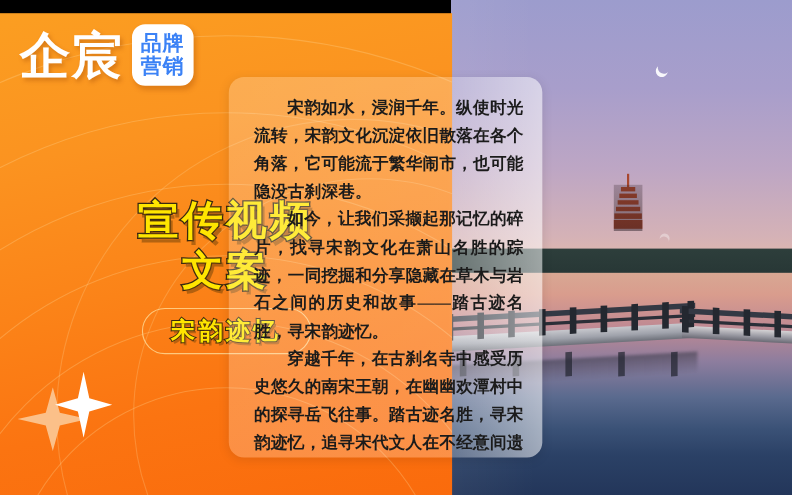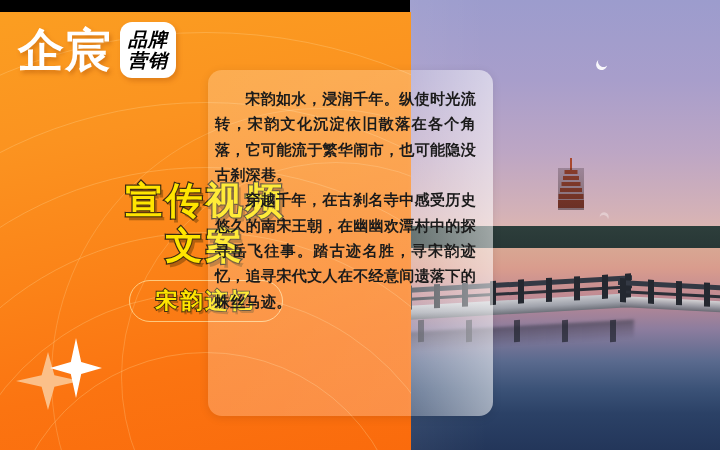--- a/index.html
+++ b/index.html
@@ -85,21 +85,21 @@
         border:1.2px solid rgba(255,216,156,.26); border-radius:50%; }
   #arcs em.b{ right:-180px; top:96px; width:540px; height:540px; }
 
   
   #logo{ position:absolute; left:18px; top:10px; display:flex; align-items:center; gap:8px; }
   #logo-text{ font-size:46px; font-weight:700; color:#fff; letter-spacing:1px; line-height:1;
         text-shadow:2px 3px 4px rgba(150,60,0,.35); font-family:"Liberation Sans","DejaVu Sans",sans-serif; }
   #logo-badge{ width:56px; height:56px; border-radius:12px; background:#fff; display:flex;
         flex-direction:column; align-items:center; justify-content:center; gap:1px;
         box-shadow:2px 3px 5px rgba(150,60,0,.28); }
-  #logo-badge span{ font-size:19px; font-weight:700; color:#000000; line-height:1.05; letter-spacing:1px;font-style:italic; }
+  #logo-badge span{ font-size:19px; font-weight:700; color:#3b82f6; line-height:1.05; letter-spacing:1px; }
 
   
   #headline{ position:absolute; left:0; top:166px; width:411px; text-align:center; }
   .hl{ font-size:37px; font-weight:700; color:#ffe500; line-height:1.22; letter-spacing:3px;
        -webkit-text-stroke:2.4px #3a2a10;
        paint-order:stroke fill;
        text-shadow:3px 4px 0 rgba(120,70,10,.55); }
   #subtitle-pill{ position:absolute; left:50%; transform:translateX(-50%); top:268px;
        padding:5px 26px; border:1.6px solid rgba(255,225,160,.75); border-radius:999px; }
   #subtitle-pill span{ font-size:22px; font-weight:700; color:#ffe500; letter-spacing:3px;
@@ -111,21 +111,21 @@
   .spark{ position:absolute;
       clip-path:polygon(50% 0%,60% 40%,100% 50%,60% 60%,50% 100%,40% 60%,0% 50%,40% 40%); }
   .spark.a{ left:0; top:14px; width:64px; height:58px; background:#fbc089; }
   .spark.b{ left:34px; top:0; width:52px; height:60px; background:#ffffff; }
 
   
   #text-card{ position:absolute; left:208px; top:70px; width:285px; height:346px;
       border-radius:14px; overflow:hidden;
       background:linear-gradient(90deg,rgba(255,255,255,.22) 0%,rgba(255,255,255,.24) 70%,rgba(255,255,255,.55) 100%);
       box-shadow:0 2px 10px rgba(0,0,0,.10); }
-  #text-body{ position:relative; padding:17px 17px 0 7px; }
+  #text-body{ position:relative; padding:17px 17px 0 23px; }
   #text-body p{ font-family:"Liberation Serif","DejaVu Serif",serif;
       font-size:15.1px; line-height:1.68; color:#1b1b1b; text-indent:2em;
       text-align:justify; letter-spacing:.2px; font-weight:600; }
 </style>
 </head>
 <body>
 
 <div id="stage">
 
   <div id="photo">
@@ -211,17 +211,18 @@
 
     <div id="sparkles">
       <div class="spark a"></div>
       <div class="spark b"></div>
     </div>
   </div>
 
   <div id="text-card">
     <div id="text-body">
       <p>宋韵如水，浸润千年。纵使时光流转，宋韵文化沉淀依旧散落在各个角落，它可能流于繁华闹市，也可能隐没古刹深巷。</p>
+      <p>如今，让我们采撷起那记忆的碎片，找寻宋韵文化在萧山名胜的踪迹，一同挖掘和分享隐藏在草木与岩石之间的历史和故事——踏古迹名胜，寻宋韵迹忆。</p>
       <p>穿越千年，在古刹名寺中感受历史悠久的南宋王朝，在幽幽欢潭村中的探寻岳飞往事。踏古迹名胜，寻宋韵迹忆，追寻宋代文人在不经意间遗落下的蛛丝马迹。</p>
     </div>
   </div>
 
 </div>
 
 </body></html>

